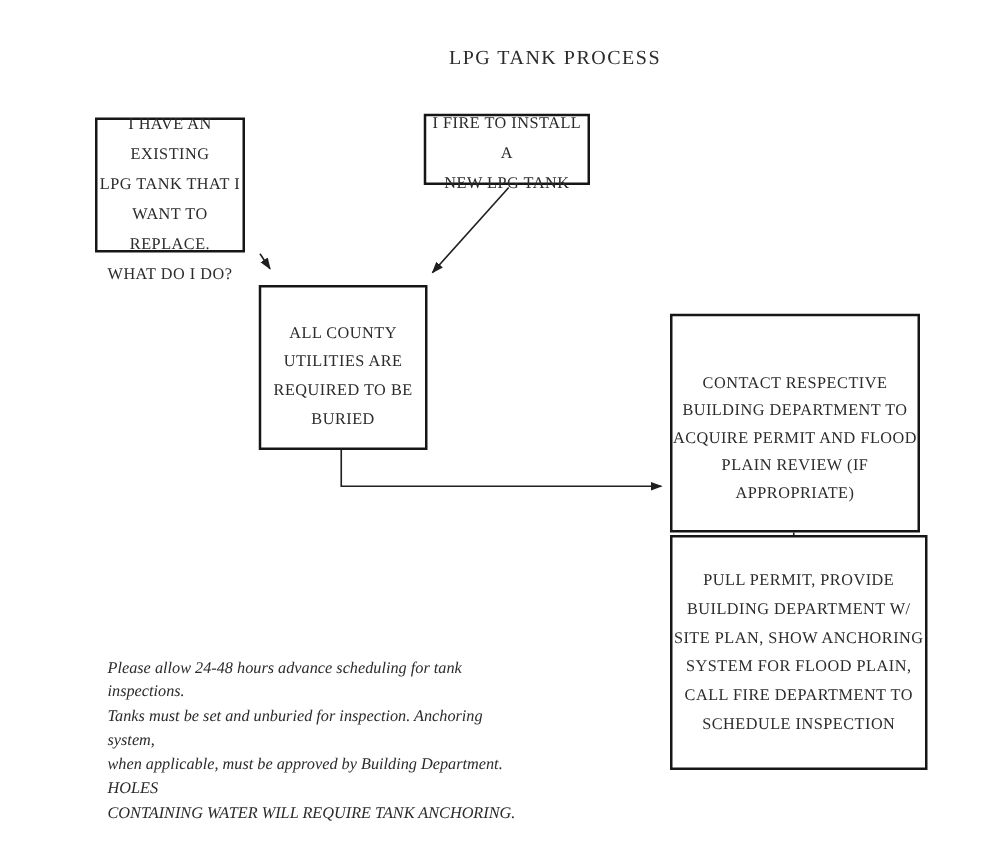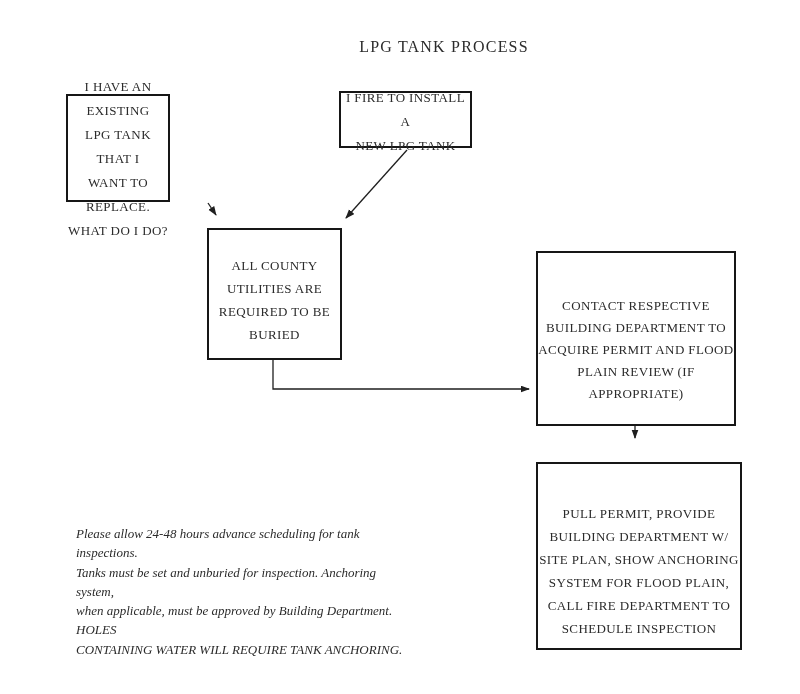--- a/index.html
+++ b/index.html
@@ -33,28 +33,28 @@
     display: flex;
     align-items: center;
     justify-content: center;
     text-align: center;
     white-space: pre-line;
     font-size: 13px;
     line-height: 23px;
     letter-spacing: 0.4px;
     color: #2b2b2b;
   }
-  .box-existing { left: 52px;  top: 94px;  width: 104px; height: 108px; line-height: 24px; padding-top: 22px; }
+  .box-existing { left: 62px;  top: 94px;  width: 120px; height: 108px; line-height: 24px; padding-top: 22px; }
   .box-new      { left: 325px; top: 91px;  width: 133px; height: 57px;  line-height: 24px; padding-top: 4px; }
   .box-buried   { left: 193px; top: 228px; width: 135px; height: 132px; padding-top: 12px; }
   .box-contact  { left: 522px; top: 251px; width: 200px; height: 175px; line-height: 22px; padding-top: 22px; }
-  .box-permit   { left: 522px; top: 462px; width: 206px; height: 188px; align-items: flex-end; padding-bottom: 8px; }
+  .box-permit   { left: 522px; top: 428px; width: 206px; height: 188px; align-items: flex-end; padding-bottom: 24px; }
   .note {
     position: absolute;
-    left: 62px; top: 524px;
+    left: 72px; top: 524px;
     width: 330px;
     font-style: italic;
     font-size: 13px;
     line-height: 19.3px;
     white-space: pre-line;
     color: #2b2b2b;
   }
   svg.connectors {
     position: absolute; inset: 0;
     width: 800px; height: 694px;

